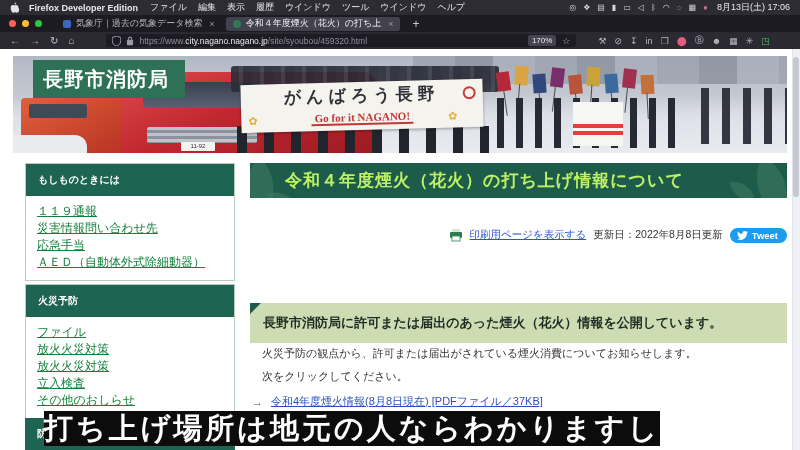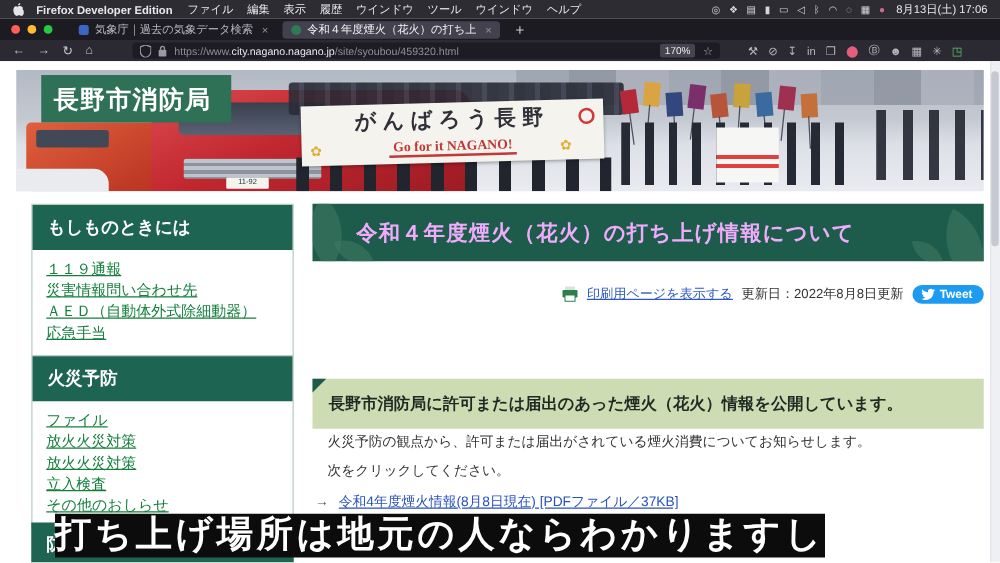--- a/index.html
+++ b/index.html
@@ -94,28 +94,28 @@
        background:linear-gradient(#f6f6f4 0 50%,#e0413f 50% 58%,#f6f6f4 58% 66%,#e0413f 66% 74%,#f6f6f4 74% 100%); }
   .right-figures { position:absolute; left:688px; top:32px; width:86px; height:56px; opacity:.95;
        background:repeating-linear-gradient(90deg,#2b2e39 0 8px,transparent 8px 21px); }
   .site-label { position:absolute; left:20px; top:4px; width:152px; height:38px; background:#2e7157;
        color:#fff; font-size:20px; font-weight:600; display:flex; align-items:center;
        padding-left:10px; letter-spacing:1px; white-space:nowrap; }
 
   
   .side-box { position:absolute; left:25px; width:210px; background:#fff; border:1px solid #b8cdbd; }
   .box1 { top:114px; } .box2 { top:235px; } .box3 { top:369px; border:none; width:210px; }
-  .side-head { background:#1e6453; color:#fff; font-size:14px; font-weight:bold; padding:9px 12px; }
+  .side-head { background:#1e6453; color:#fff; font-size:10px; font-weight:bold; padding:9px 12px; }
   .side-links { padding:7px 11px 9px; }
   .side-link { display:block; font-size:12px; color:#15803d; text-decoration:underline;
                line-height:17px; white-space:nowrap; }
 
   
-  .main-title { position:absolute; left:250px; top:114px; width:537px; height:46px; background:#1d5c4b;
-                color:#f0abfc; display:flex; align-items:center; overflow:hidden; }
+  .main-title { position:absolute; left:250px; top:114px; width:537px; height:35px; background:#1d5c4b;
+                color:#bef264; display:flex; align-items:center; overflow:hidden; }
   .main-title .txt { margin-left:35px; font-size:17px; font-weight:600; letter-spacing:1px;
                      position:relative; z-index:2; white-space:nowrap; }
   .leaf { position:absolute; background:#3f7a64; border-radius:0 100% 0 100%; opacity:.55; }
   .leaf1 { left:-10px; top:2px; width:42px; height:42px; transform:rotate(40deg); }
   .leaf2 { left:20px; top:26px; width:26px; height:26px; transform:rotate(-18deg); }
   .leaf3 { right:-8px; bottom:-12px; width:46px; height:46px; transform:rotate(28deg); }
   .leaf4 { right:34px; bottom:-4px; width:22px; height:22px; transform:rotate(-10deg); }
 
   .meta-row { position:absolute; left:250px; top:178px; width:537px; height:16px; display:flex;
               align-items:center; justify-content:flex-end; gap:7px; font-size:10.5px; color:#333; }
@@ -272,22 +272,22 @@
       <div class="podium"></div>
       <div class="right-figures"></div>
       <div class="site-label">長野市消防局</div>
     </div>
 
     <div class="side-box box1">
       <div class="side-head">もしものときには</div>
       <div class="side-links">
         <a class="side-link">１１９通報</a>
         <a class="side-link">災害情報問い合わせ先</a>
+        <a class="side-link">応急手当</a>
         <a class="side-link">ＡＥＤ（自動体外式除細動器）</a>
-        <a class="side-link">応急手当</a>
       </div>
     </div>
 
     <div class="side-box box2">
       <div class="side-head">火災予防</div>
       <div class="side-links">
         <a class="side-link">ファイル</a>
         <a class="side-link">放火火災対策</a>
         <a class="side-link">放火火災対策</a>
         <a class="side-link">立入検査</a>

